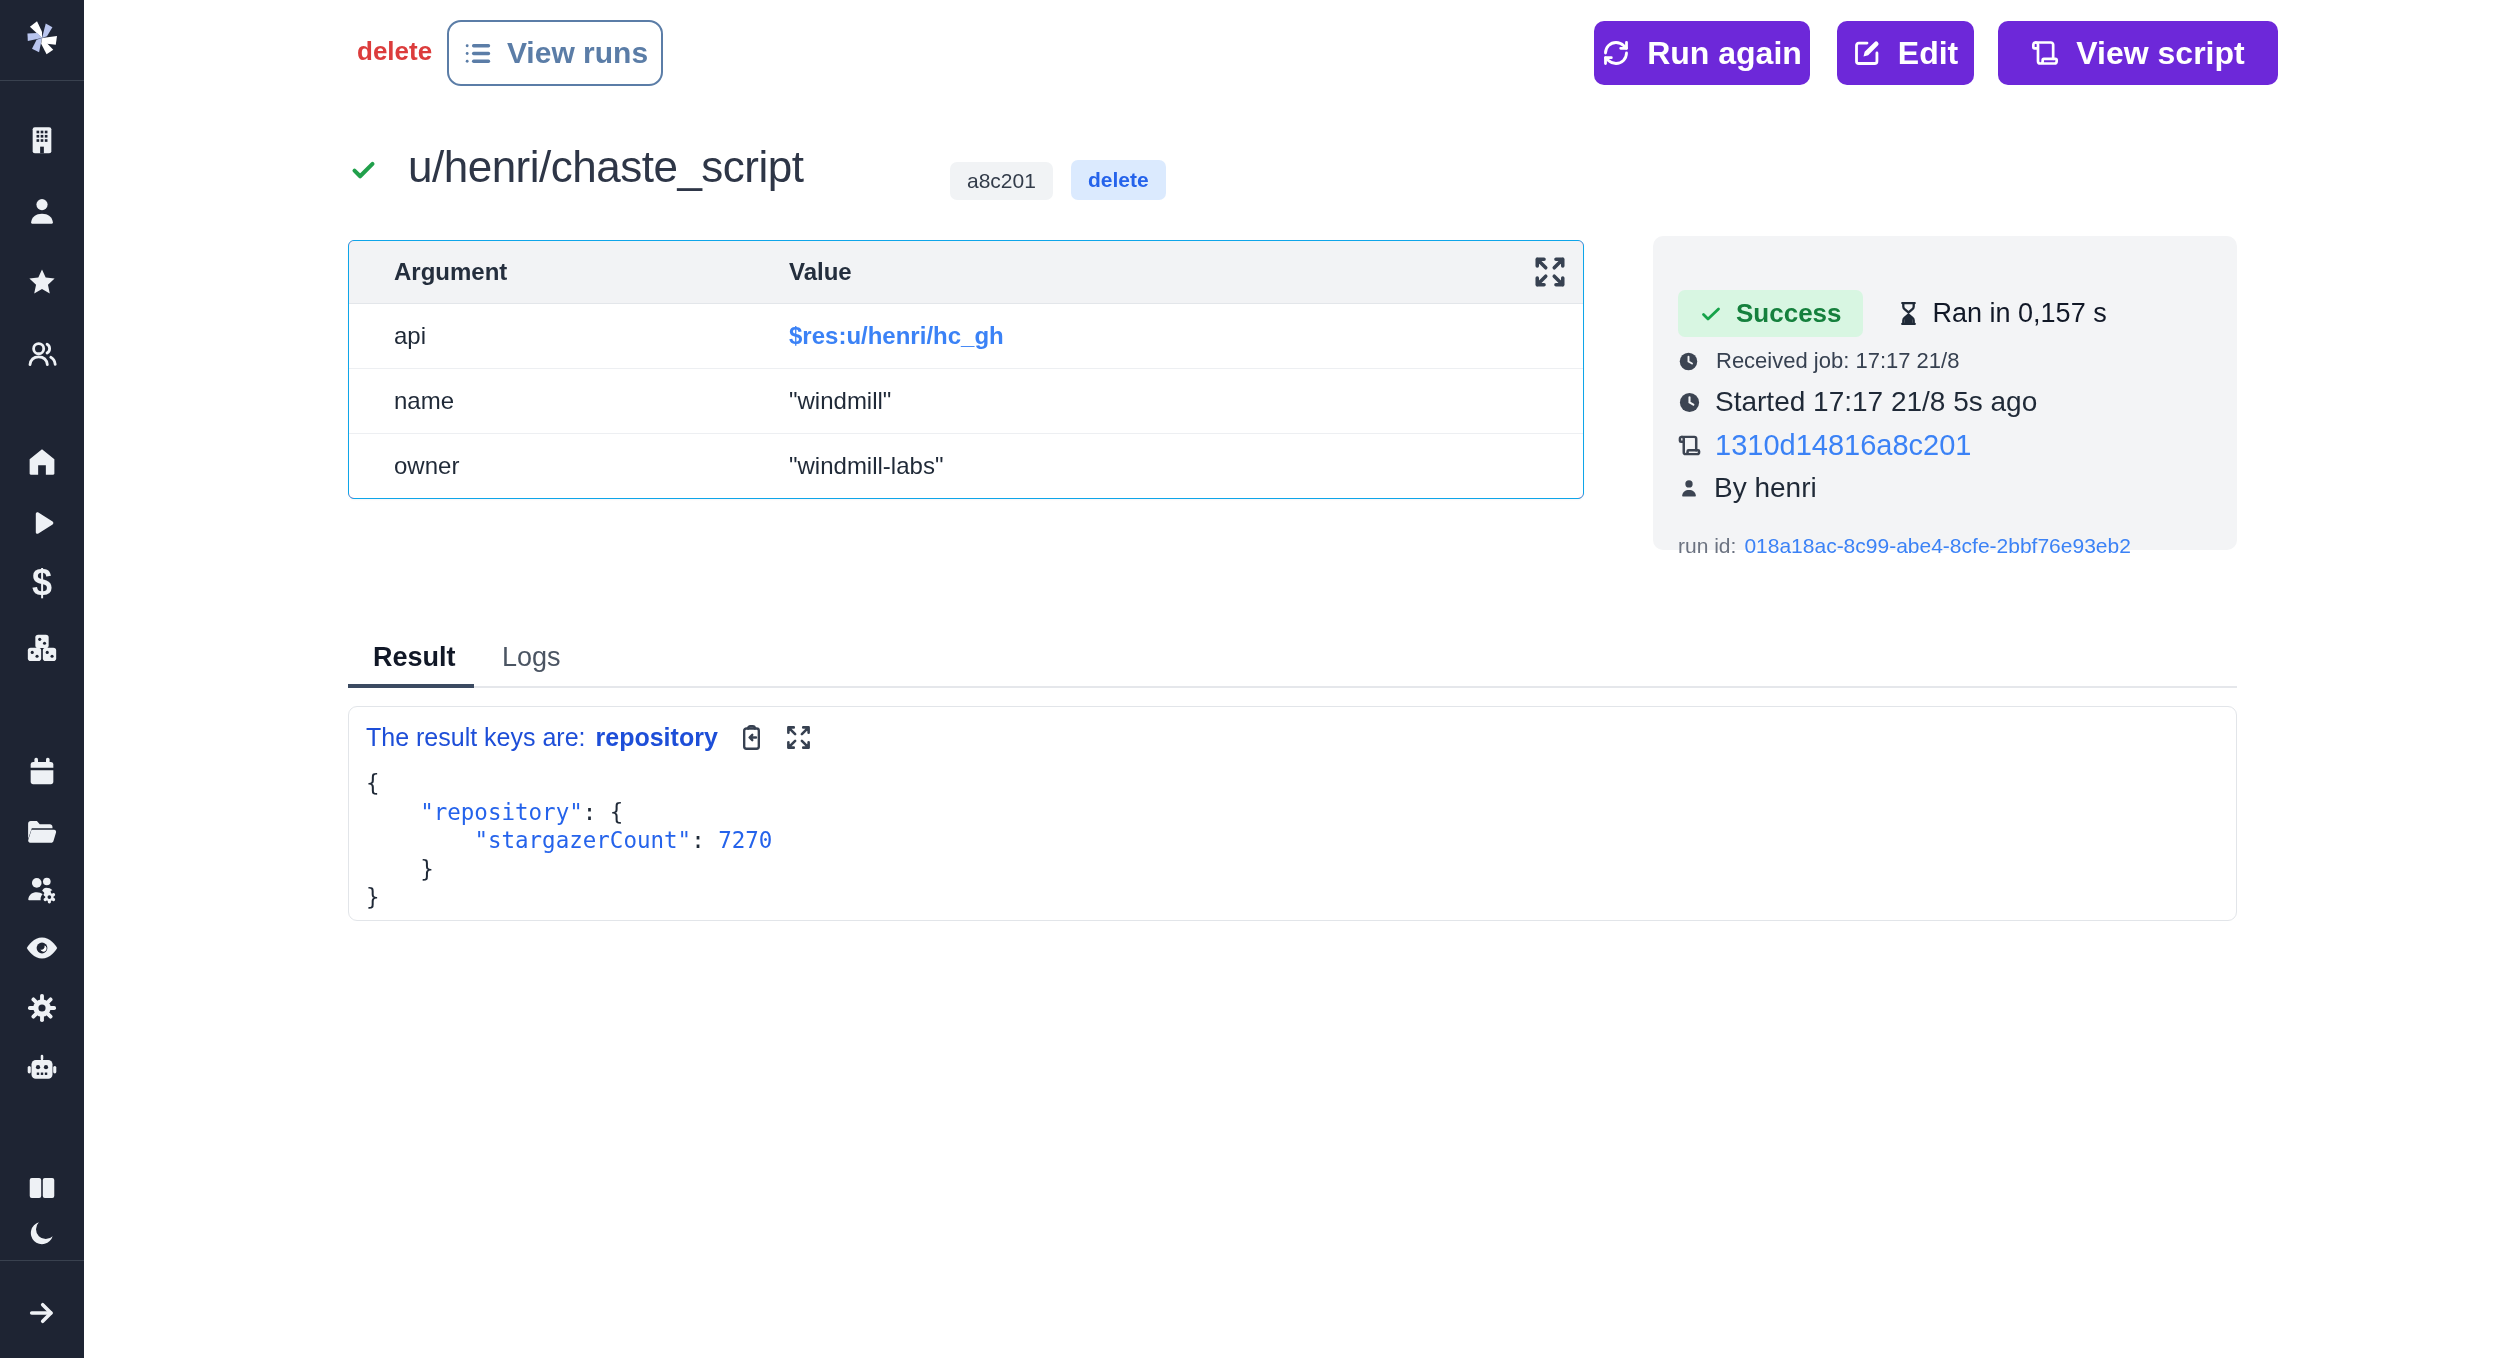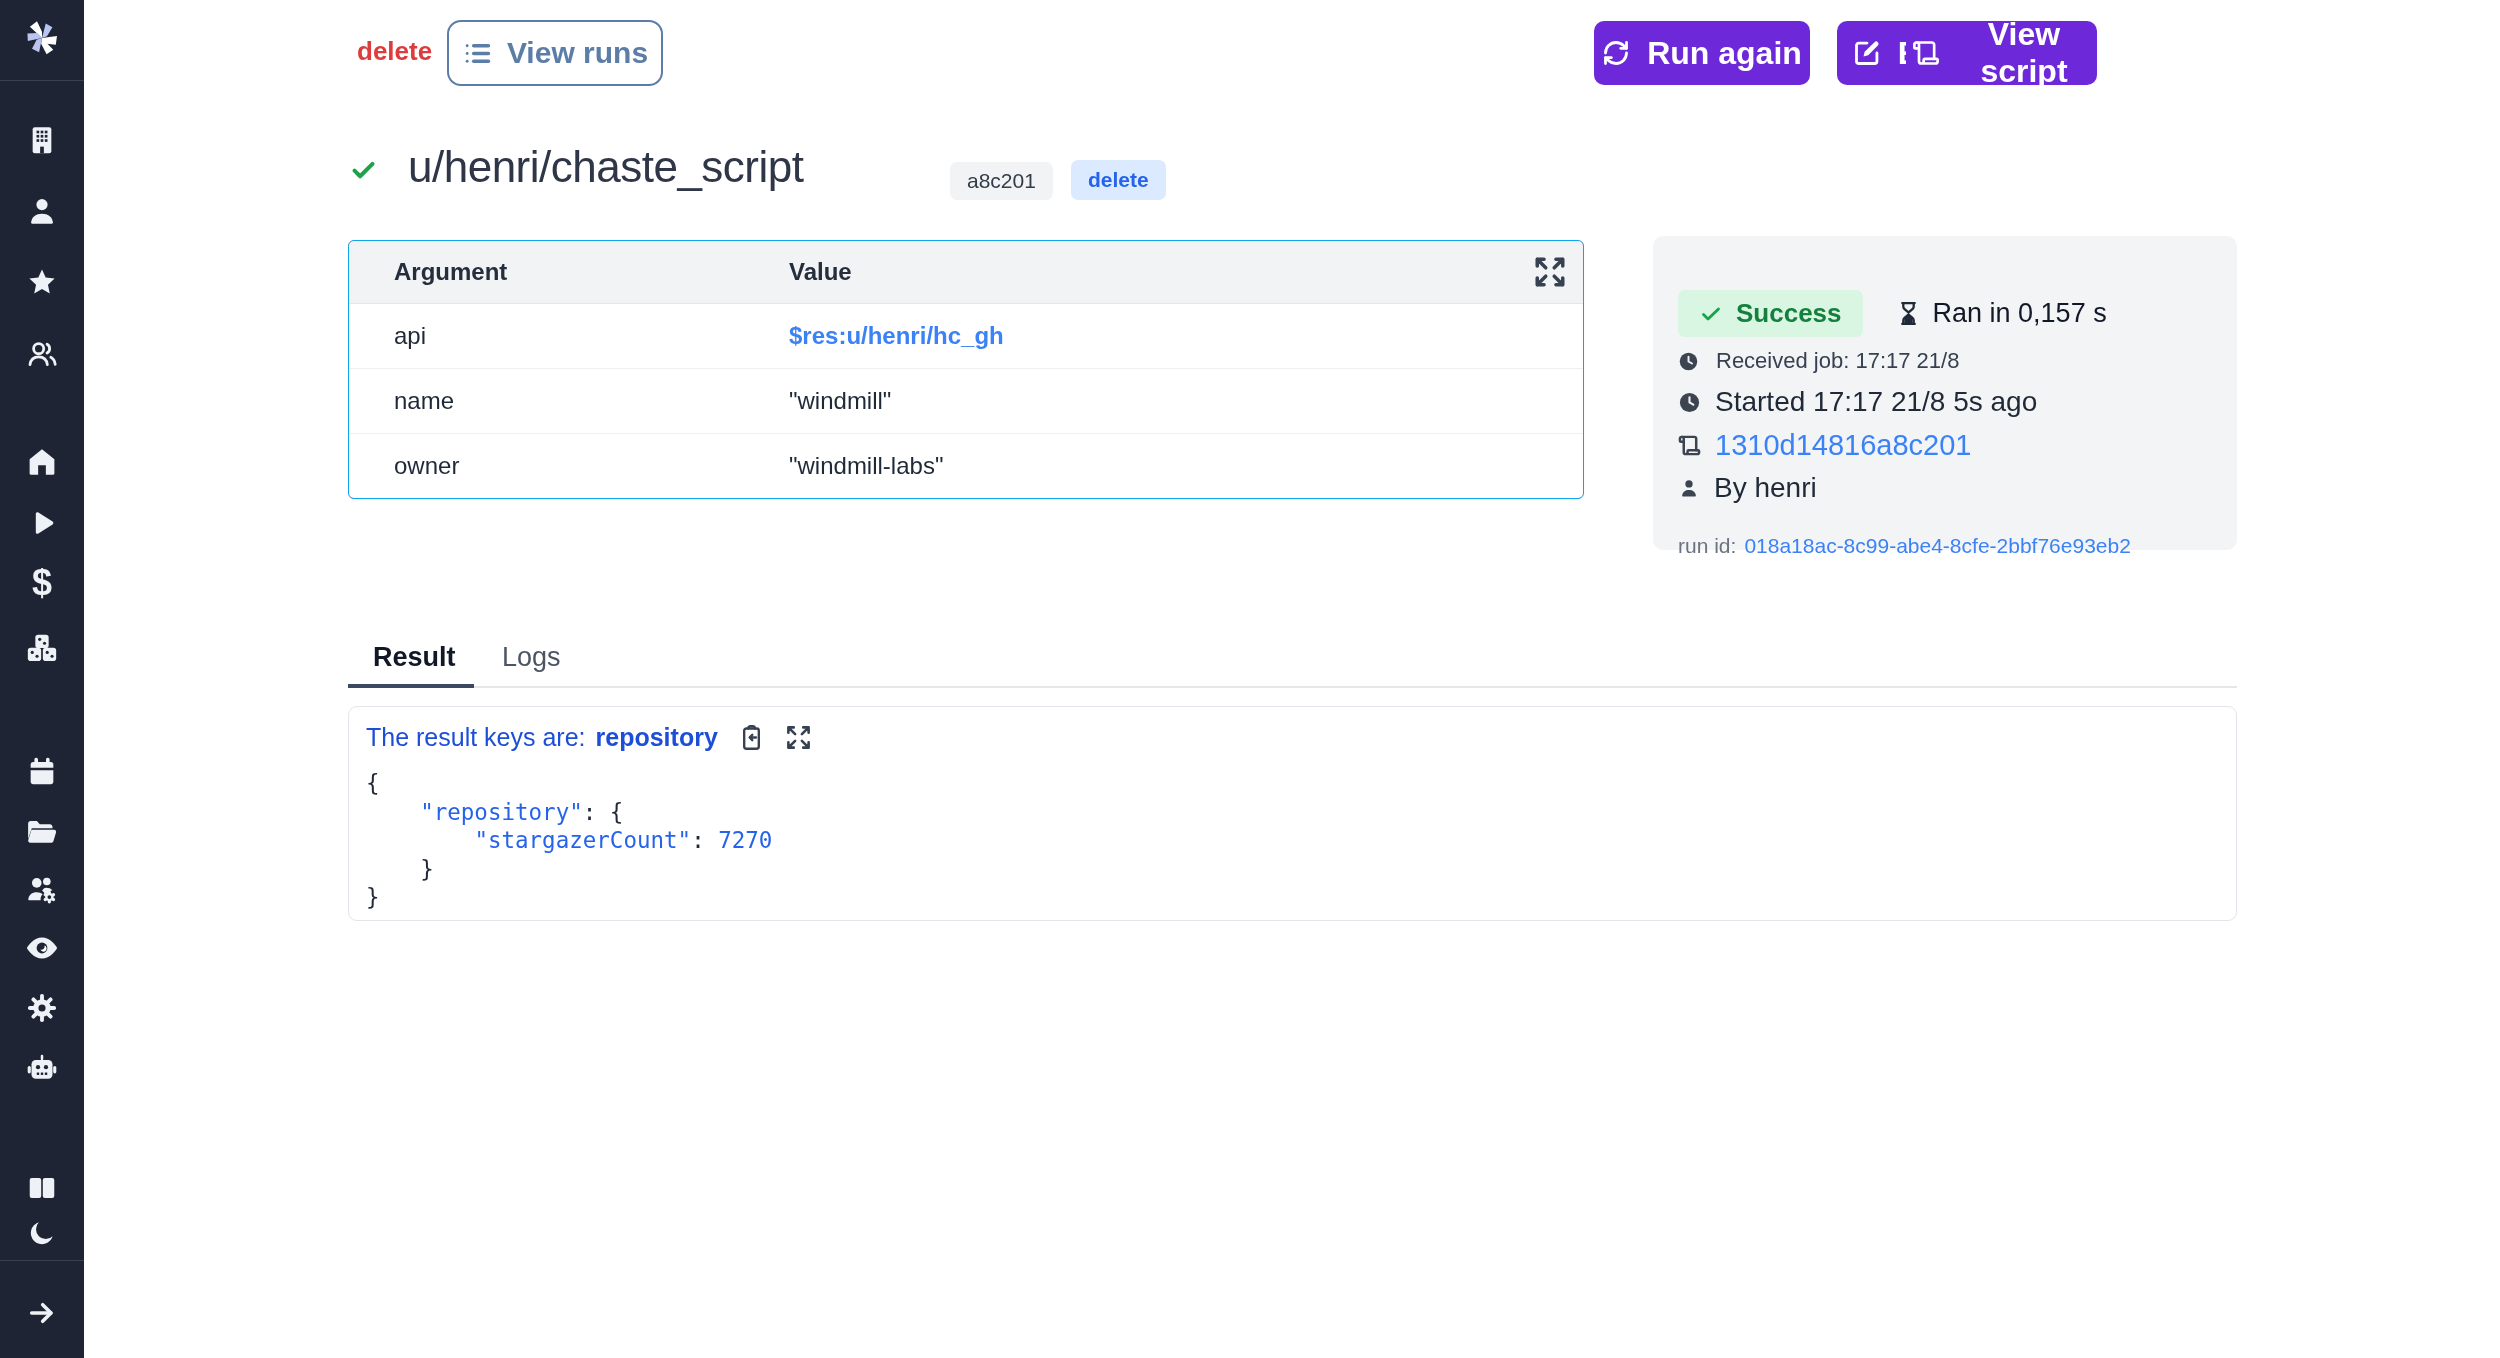--- a/index.html
+++ b/index.html
@@ -16,21 +16,21 @@
   
   .delete-link{position:absolute;left:357px;top:36px;font-size:26px;font-weight:700;color:#dc3c3c;cursor:pointer;}
   .outline-btn{position:absolute;left:447px;top:20px;width:216px;height:66px;box-sizing:border-box;
                border:2.5px solid #5b7da7;border-radius:14px;background:#fff;color:#5b7da7;
                font-size:30px;font-weight:700;display:flex;align-items:center;justify-content:center;gap:14px;cursor:pointer;}
   .primary-btn{position:absolute;top:21px;height:64px;border-radius:10px;background:#6d28d9;color:#fff;
                font-size:32px;font-weight:700;display:flex;align-items:center;justify-content:center;gap:17px;
                border:none;cursor:pointer;font-family:"Liberation Sans",sans-serif;}
   .btn-run{left:1594px;width:216px;}
   .btn-edit{left:1837px;width:137px;}
-  .btn-script{left:1906px;width:191px;align-items:center;}
+  .btn-script{left:1998px;width:280px;align-items:center;}
 
   
   .title-check{position:absolute;left:350px;top:156px;color:#21a04b;}
   .page-title{position:absolute;left:408px;top:142px;font-size:44px;font-weight:400;color:#2e3647;
               letter-spacing:-0.5px;margin:0;}
   .badge{position:absolute;border-radius:7px;font-size:21px;display:flex;align-items:center;}
   .badge-hash{left:950px;top:162px;padding:7px 17px;background:#f1f3f5;color:#333c4a;}
   .badge-script{left:1071px;top:160px;padding:8px 17px;background:#dbeafe;color:#2563eb;font-weight:700;}
 
   

